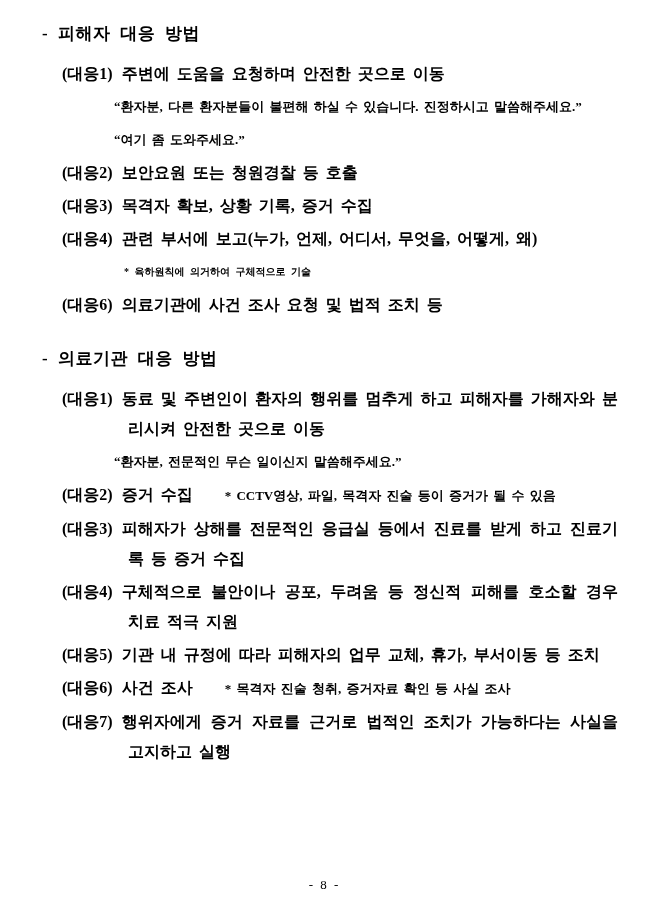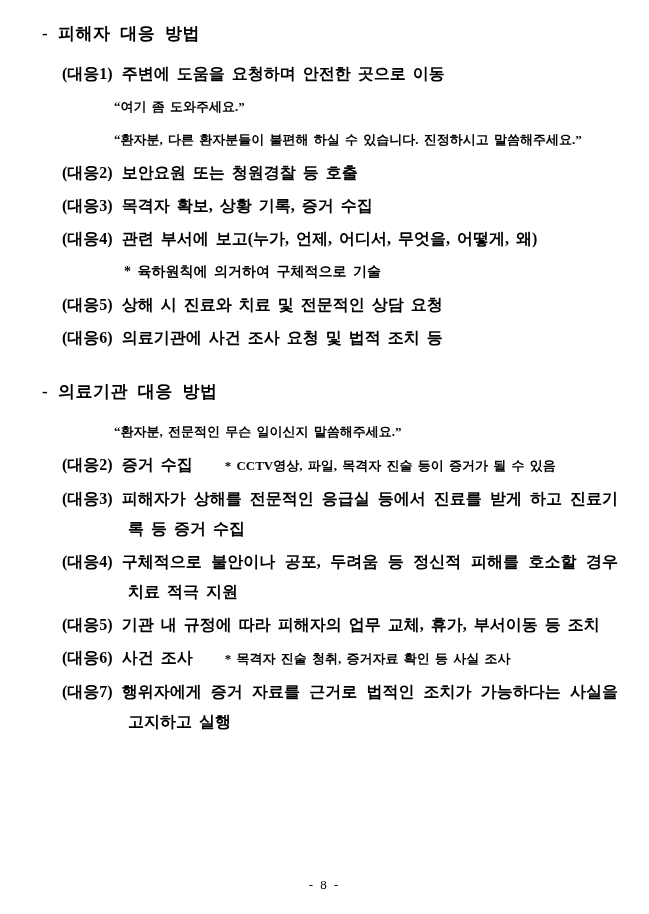--- a/index.html
+++ b/index.html
@@ -57,21 +57,21 @@
     font-size: 13px;
     line-height: 30px;
     margin: 3px 0 3px 52px;
     text-align: justify;
     word-spacing: 2px;
   }
   .quote.single {
     white-space: nowrap;
   }
   .note-line {
-    font-size: 14px;
+    font-size: 10px;
     line-height: 30px;
     margin: 0 0 3px 62px;
     word-spacing: 3px;
   }
   .page-number {
     position: absolute;
     left: 0;
     right: 0;
     bottom: 21px;
     text-align: center;
@@ -84,51 +84,51 @@
 
 <div class="page">
 
   <div class="section section-1">
     <h2 class="section-heading">- 피해자 대응 방법</h2>
     <div class="items">
 
       <div class="item">
         <span class="item-label">(대응1)</span><span class="item-text">주변에 도움을 요청하며 안전한 곳으로 이동</span>
       </div>
+      <div class="quote single">“환자분, 다른 환자분들이 불편해 하실 수 있습니다. 진정하시고 말씀해주세요.”</div>
       <div class="quote single">“여기 좀 도와주세요.”</div>
-      <div class="quote single">“환자분, 다른 환자분들이 불편해 하실 수 있습니다. 진정하시고 말씀해주세요.”</div>
 
       <div class="item">
         <span class="item-label">(대응2)</span><span class="item-text">보안요원 또는 청원경찰 등 호출</span>
       </div>
 
       <div class="item">
         <span class="item-label">(대응3)</span><span class="item-text">목격자 확보, 상황 기록, 증거 수집</span>
       </div>
 
       <div class="item">
         <span class="item-label">(대응4)</span><span class="item-text">관련 부서에 보고(누가, 언제, 어디서, 무엇을, 어떻게, 왜)</span>
       </div>
       <div class="note-line">* 육하원칙에 의거하여 구체적으로 기술</div>
 
-      <div class="item">
-        <span class="item-label">(대응5)</span><span class="item-text">상해 시 진료와 치료 및 전문적인 상담 요청</span>
-      </div>
 
       <div class="item">
         <span class="item-label">(대응6)</span><span class="item-text">의료기관에 사건 조사 요청 및 법적 조치 등</span>
       </div>
 
     </div>
   </div>
 
   <div class="section section-2">
     <h2 class="section-heading">- 의료기관 대응 방법</h2>
     <div class="items">
 
+      <div class="item">
+        <span class="item-label">(대응1)</span><span class="item-text">동료 및 주변인이 환자의 행위를 멈추게 하고 피해자를 가해자와 분리시켜 안전한 곳으로 이동</span>
+      </div>
       <div class="quote single">“환자분, 전문적인 무슨 일이신지 말씀해주세요.”</div>
 
       <div class="item">
         <span class="item-label">(대응2)</span><span class="item-text">증거 수집</span><span class="inline-note">* CCTV영상, 파일, 목격자 진술 등이 증거가 될 수 있음</span>
       </div>
 
       <div class="item">
         <span class="item-label">(대응3)</span><span class="item-text">피해자가 상해를 전문적인 응급실 등에서 진료를 받게 하고 진료기록 등 증거 수집</span>
       </div>
 

